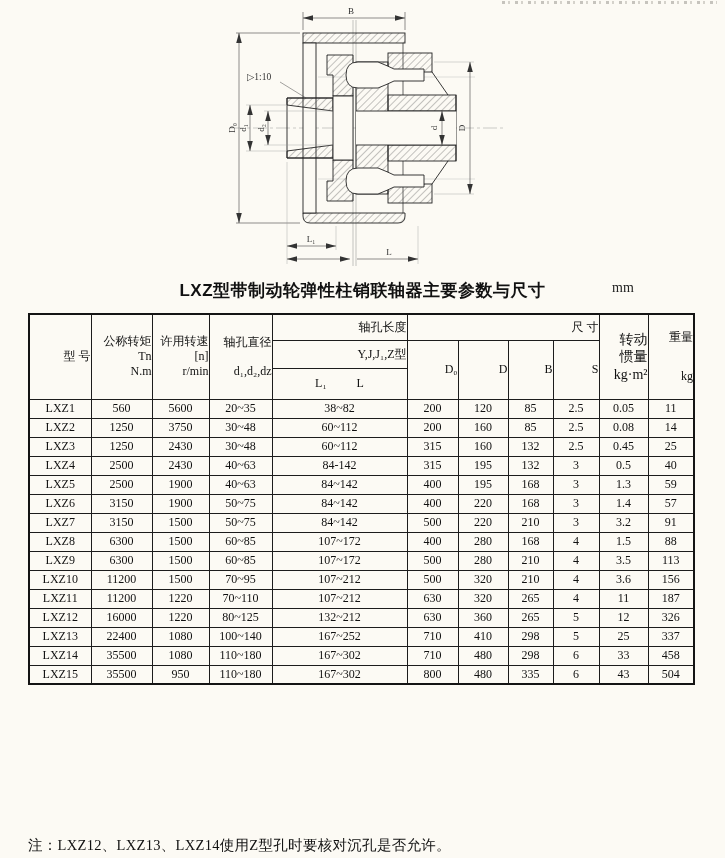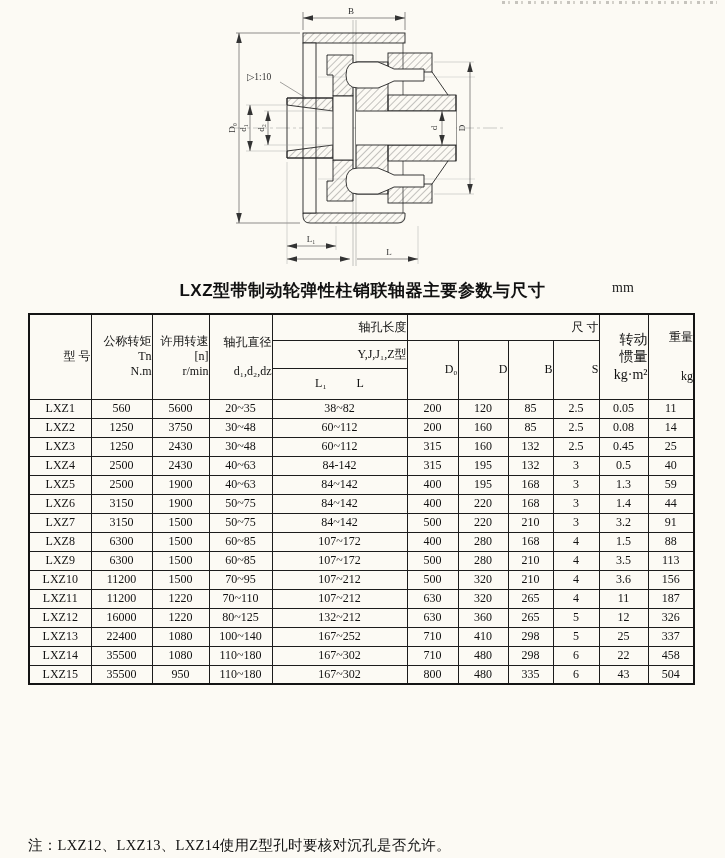--- a/index.html
+++ b/index.html
@@ -289,21 +289,21 @@
         <td>LXZ6</td>
         <td>3150</td>
         <td>1900</td>
         <td>50~75</td>
         <td>84~142</td>
         <td>400</td>
         <td>220</td>
         <td>168</td>
         <td>3</td>
         <td>1.4</td>
-        <td>44</td>
+        <td>57</td>
       </tr>
       <tr>
         <td>LXZ7</td>
         <td>3150</td>
         <td>1500</td>
         <td>50~75</td>
         <td>84~142</td>
         <td>500</td>
         <td>220</td>
         <td>210</td>
@@ -392,21 +392,21 @@
       <tr>
         <td>LXZ14</td>
         <td>35500</td>
         <td>1080</td>
         <td>110~180</td>
         <td>167~302</td>
         <td>710</td>
         <td>480</td>
         <td>298</td>
         <td>6</td>
-        <td>22</td>
+        <td>33</td>
         <td>458</td>
       </tr>
       <tr>
         <td>LXZ15</td>
         <td>35500</td>
         <td>950</td>
         <td>110~180</td>
         <td>167~302</td>
         <td>800</td>
         <td>480</td>

